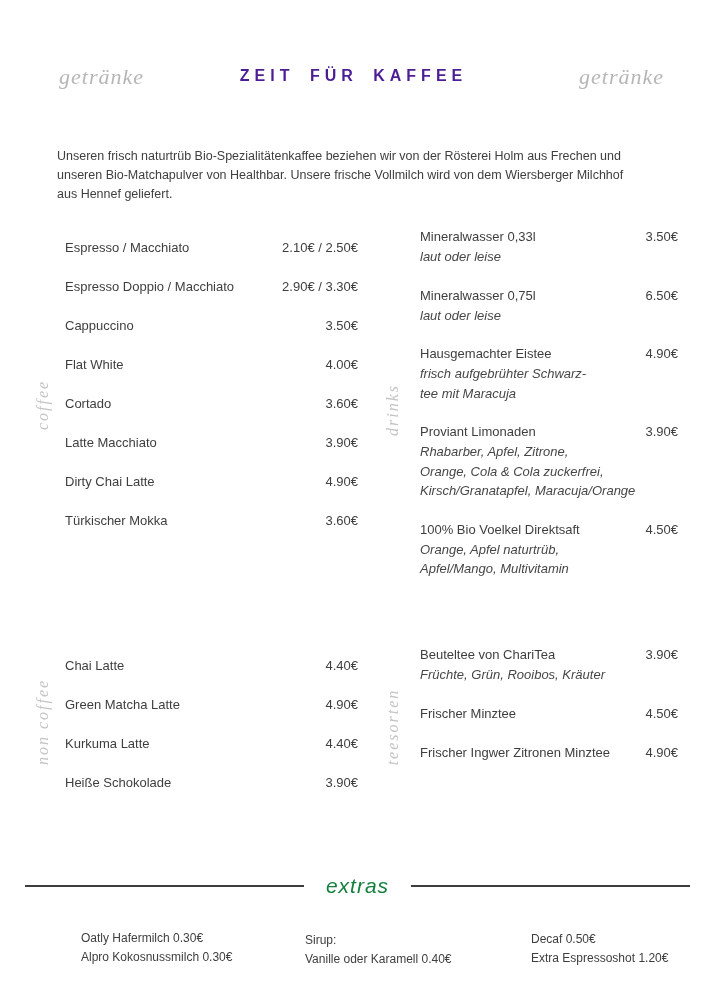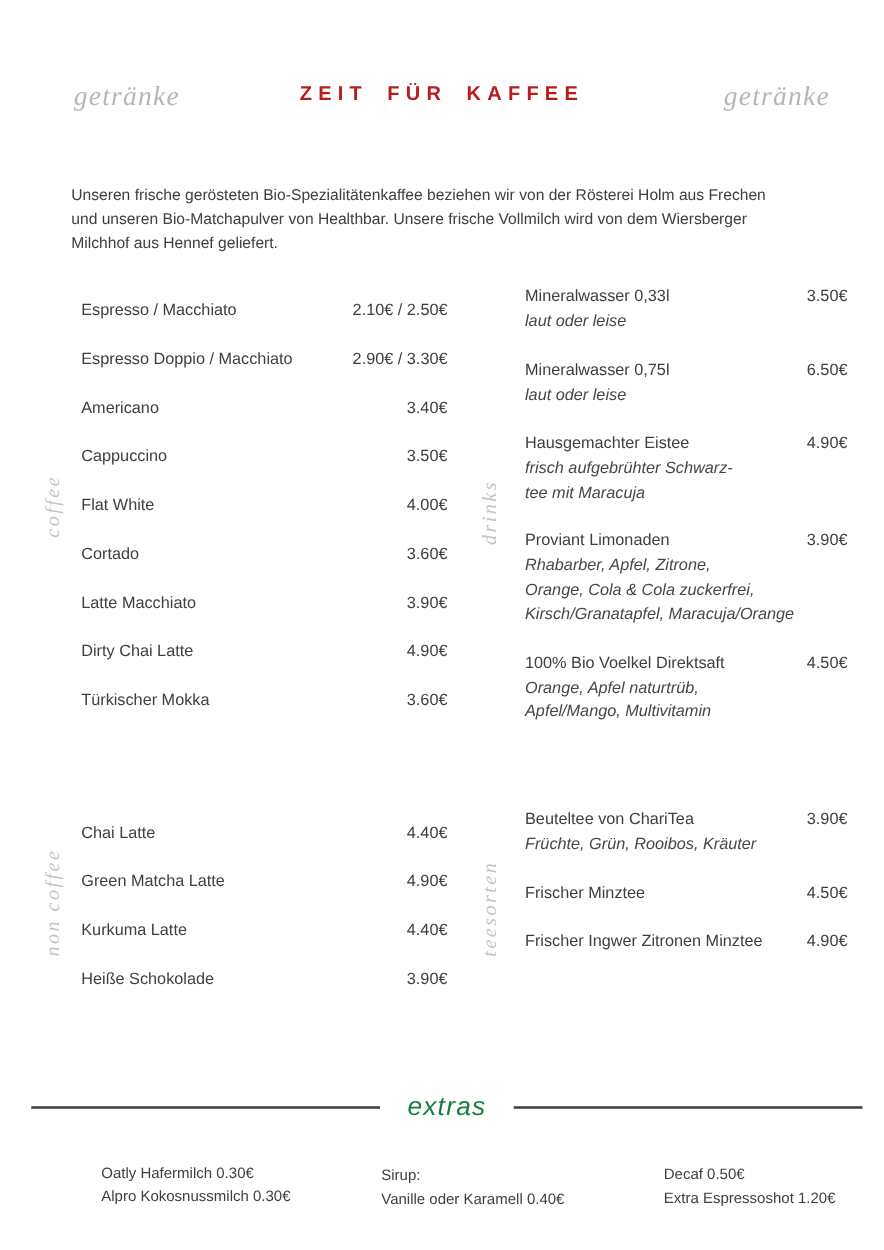--- a/index.html
+++ b/index.html
@@ -24,21 +24,21 @@
   }
   .script-left  { position:absolute; left:59px;  top:64px; }
   .script-right { position:absolute; left:579px; top:64px; }
   .page-title {
     position:absolute; left:0; right:0; top:67px;
     text-align:center;
     font-weight:bold;
     font-size:16px;
     letter-spacing:5px;
     word-spacing:6px;
-    color:#b91c1c;
+    color:#4c1d95;
   }
 
   
   .intro {
     position:absolute; left:57px; top:147px; width:578px;
     font-size:12.5px; line-height:19px; color:#3e3e3e;
   }
 
   
   .vlabel {
@@ -102,39 +102,35 @@
 </style>
 </head>
 <body>
 
 <div class="page">
 
   <div class="script-accent script-left">getränke</div>
   <div class="page-title">ZEIT FÜR KAFFEE</div>
   <div class="script-accent script-right">getränke</div>
 
-  <p class="intro">Unseren frische gerösteten Bio-Spezialitätenkaffee beziehen wir von der Rösterei Holm aus Frechen und unseren Bio-Matchapulver von Healthbar. Unsere frische Vollmilch wird von dem Wiersberger Milchhof aus Hennef geliefert.</p>
+  <p class="intro">Unseren frisch naturtrüb Bio-Spezialitätenkaffee beziehen wir von der Rösterei Holm aus Frechen und unseren Bio-Matchapulver von Healthbar. Unsere frische Vollmilch wird von dem Wiersberger Milchhof aus Hennef geliefert.</p>
 
   <div class="vlabel vlabel-coffee">coffee</div>
   <div class="vlabel vlabel-noncoffee">non coffee</div>
   <div class="vlabel vlabel-drinks">drinks</div>
   <div class="vlabel vlabel-teesorten">teesorten</div>
 
   <div class="list-left list-coffee">
     <div class="mrow">
         <span class="mname">Espresso / Macchiato</span>
         <span class="mprice">2.10€ / 2.50€</span>
       </div>
     <div class="mrow">
         <span class="mname">Espresso Doppio / Macchiato</span>
         <span class="mprice">2.90€ / 3.30€</span>
-      </div>
-    <div class="mrow">
-        <span class="mname">Americano</span>
-        <span class="mprice">3.40€</span>
       </div>
     <div class="mrow">
         <span class="mname">Cappuccino</span>
         <span class="mprice">3.50€</span>
       </div>
     <div class="mrow">
         <span class="mname">Flat White</span>
         <span class="mprice">4.00€</span>
       </div>
     <div class="mrow">

